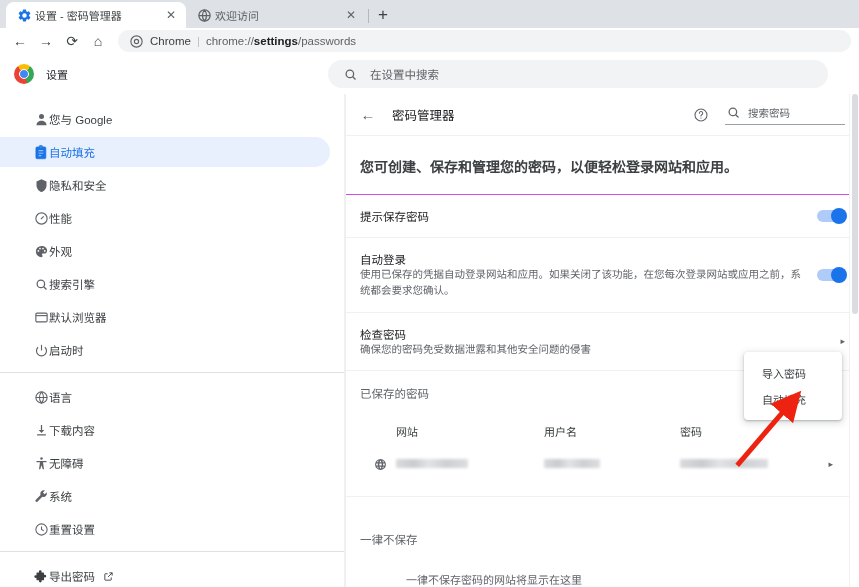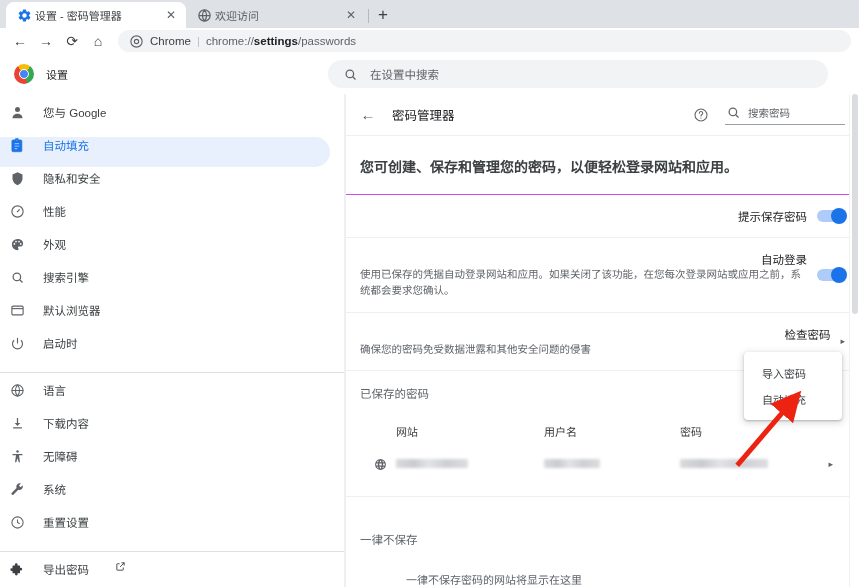--- a/index.html
+++ b/index.html
@@ -138,24 +138,24 @@
   
   .sidebar {
     width: 345px;
     background: #fff;
     padding-top: 10px;
     overflow: hidden;
     border-right: 1px solid #f1f1f1;
   }
   .side-item {
     display: flex;
+    align-items: center;
     height: 30px;
     margin: 0 14px 0 0;
-    padding-left: 9px;
-    gap: 18px;
+    padding-left: 33px;
     border-radius: 0 15px 15px 0;
     font-size: 11.5px;
     color: #3c4043;
     margin-bottom: 3px;
   }
   .side-item.active {
     background: #e8f0fe;
     color: #1a73e8;
   }
   .side-item.active svg { fill: #1a73e8; stroke: #1a73e8; }
@@ -210,21 +210,21 @@
     font-weight: bold;
   }
   .setting-row {
     display: flex;
     align-items: center;
     padding: 13px 14px;
     border-bottom: 1px solid #f0f0f0;
     gap: 10px;
   }
   .setting-text { flex: 1; min-width: 0; }
-  .setting-title { font-size: 11.5px; color: #202124; text-align: right; }
+  .setting-title { font-size: 11.5px; color: #202124; }
   .setting-sub {
     font-size: 10.5px; color: #5f6368; line-height: 1.5;
   }
   .toggle {
     width: 28px; height: 12px;
     border-radius: 6px;
     background: #aecbfa;
     position: relative;
     flex-shrink: 0;
   }

